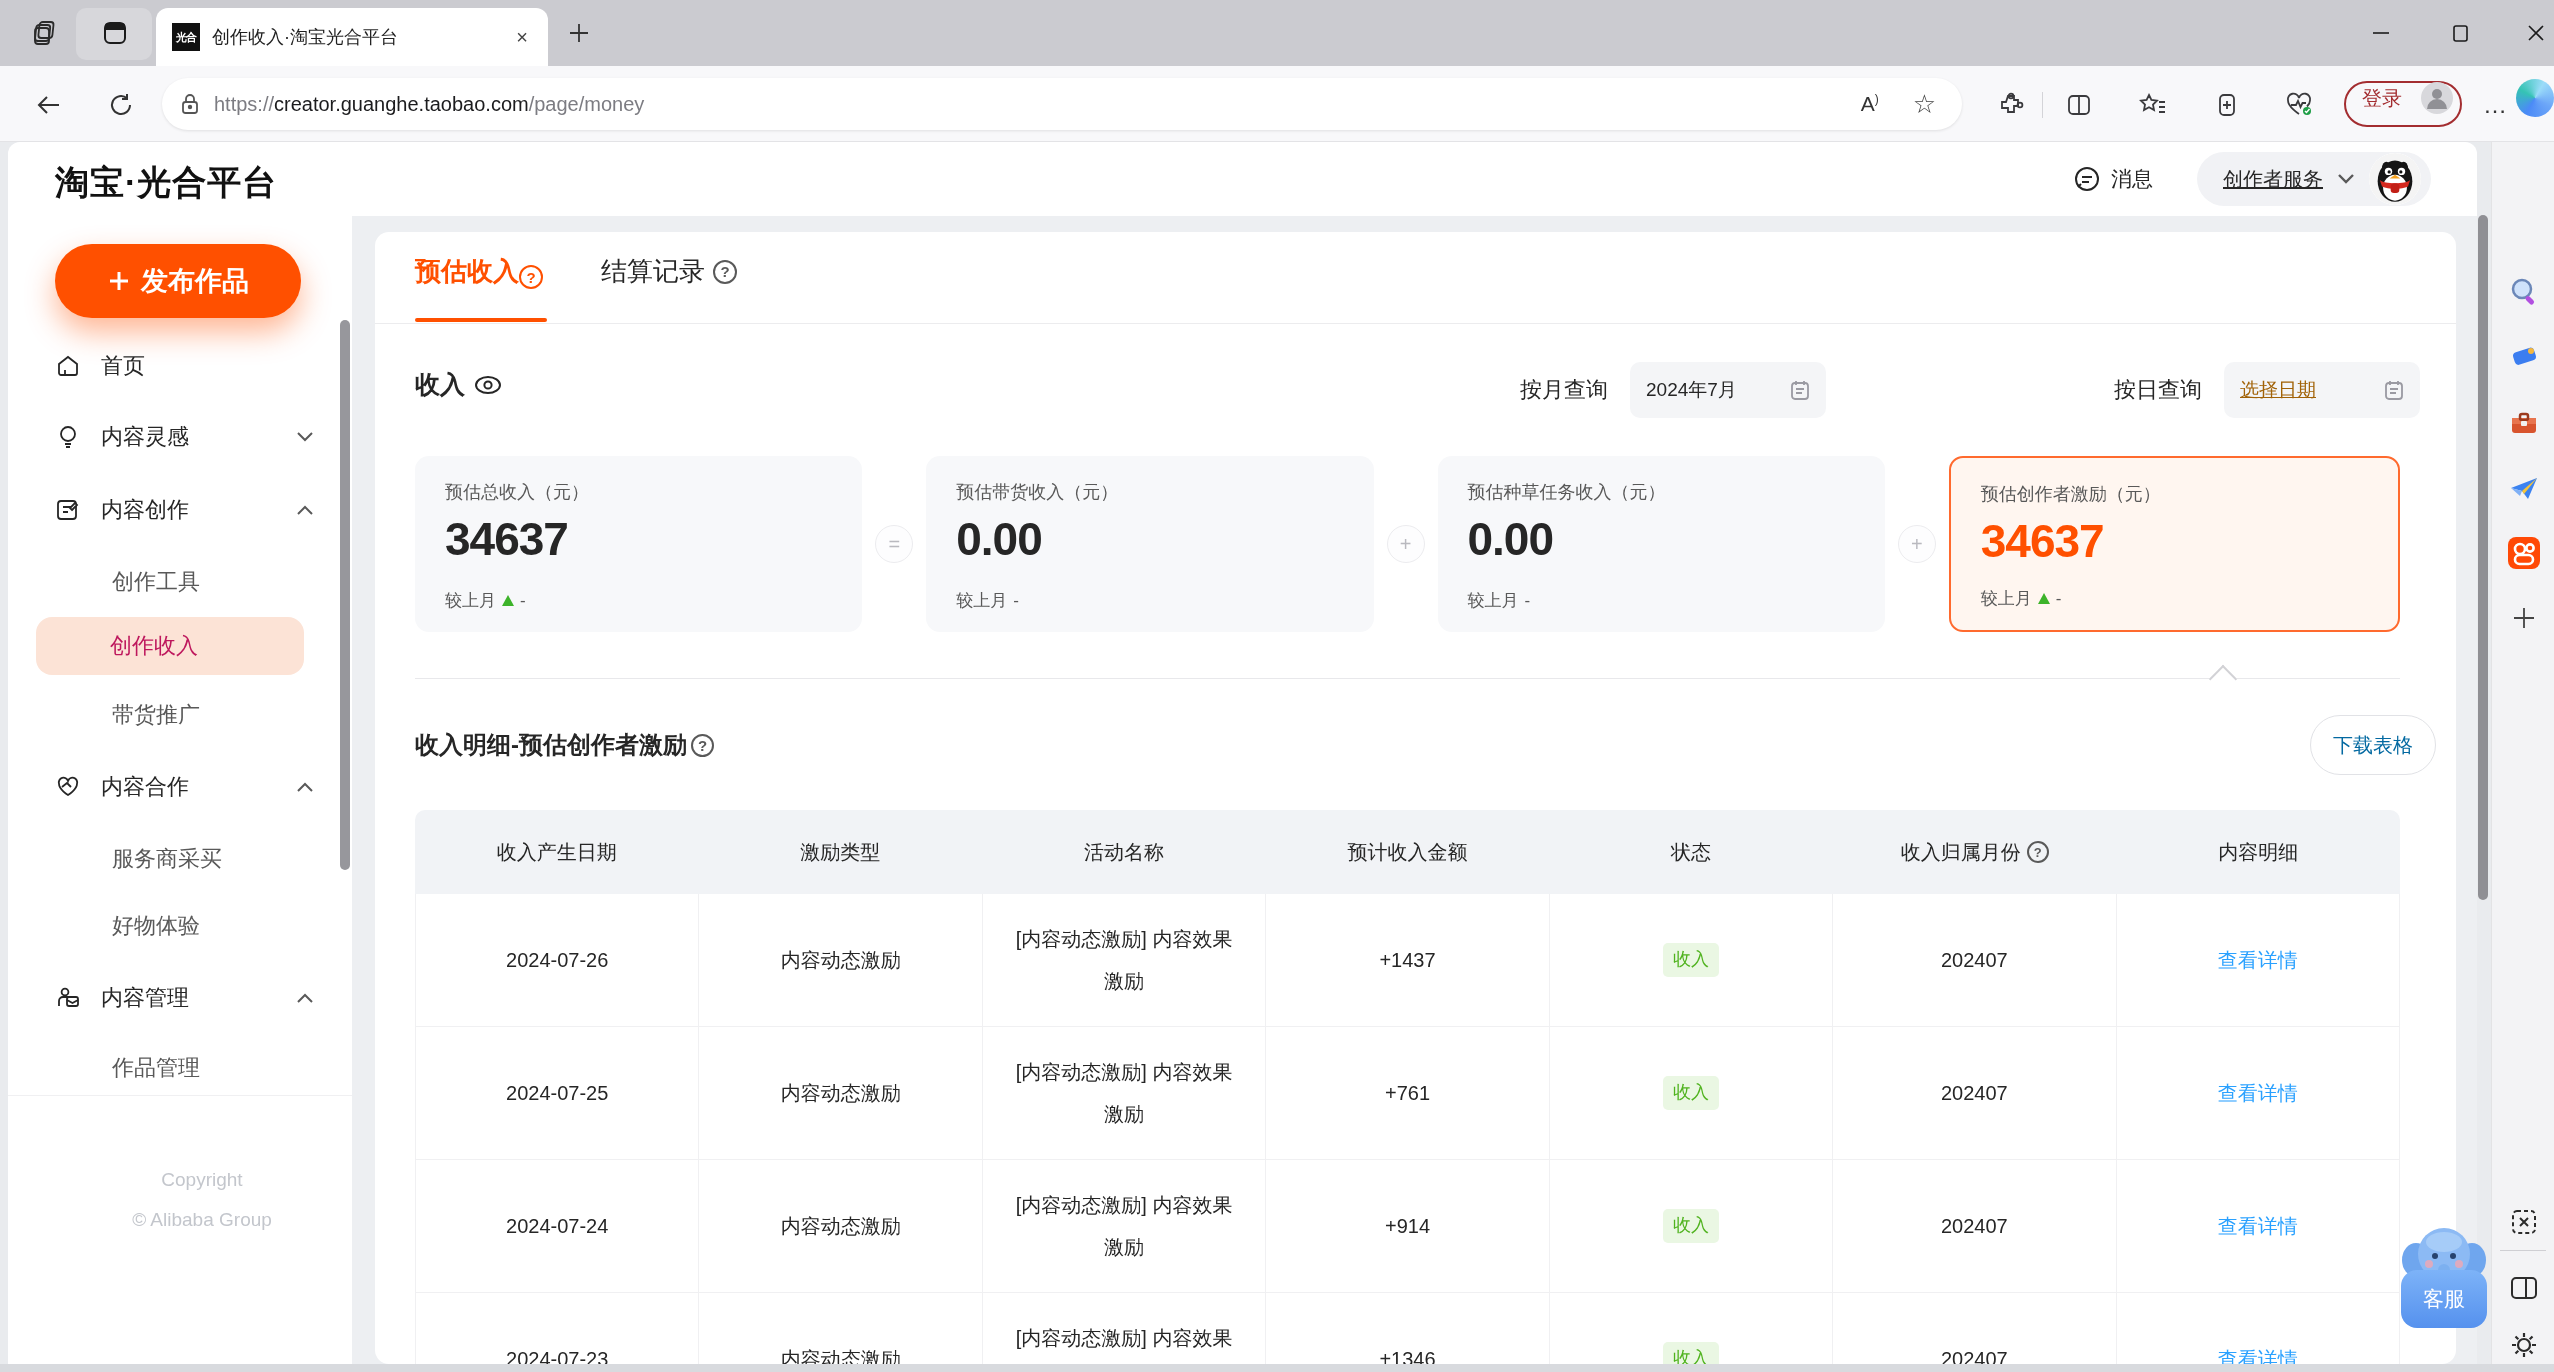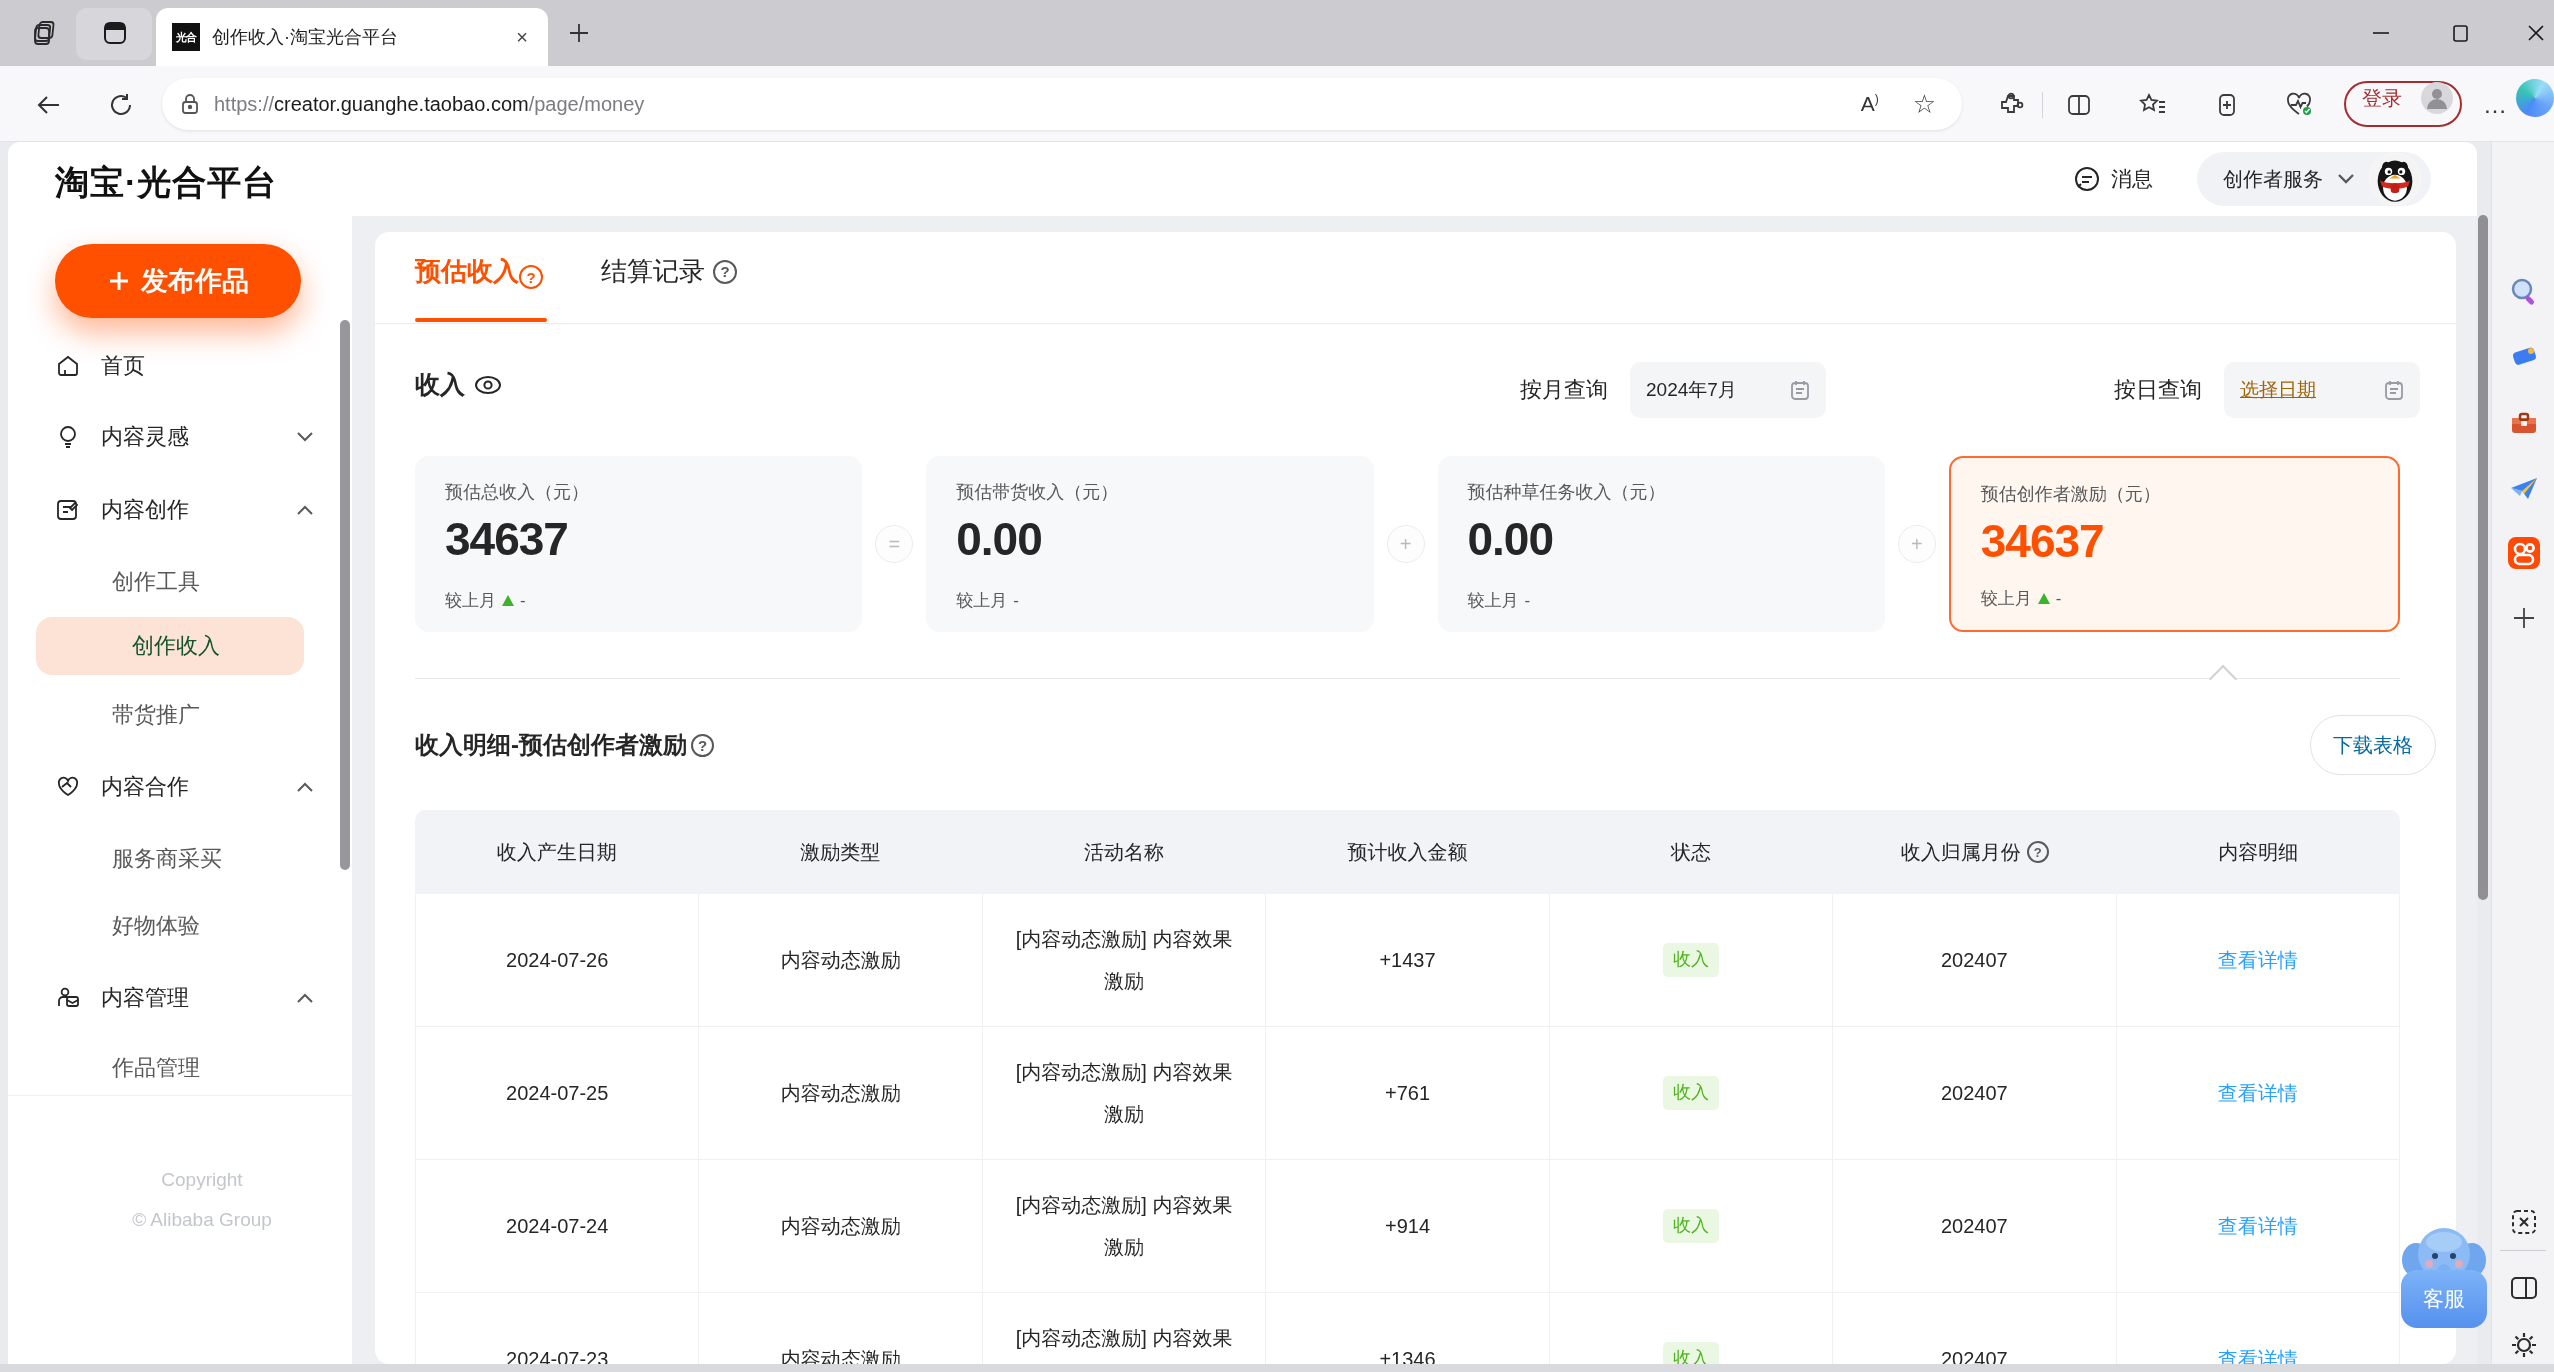--- a/index.html
+++ b/index.html
@@ -38,33 +38,33 @@
   .login-label { color:#a32d30; font-size:20px; }
   .copilot { position:absolute; left:2516px; top:13px; width:38px; height:38px; border-radius:50%;
              background:conic-gradient(from 210deg,#4b8af7,#35c3b4,#9bdcf9,#6ca6f8,#4b8af7); }
 
   
   .page { position:absolute; left:8px; top:142px; width:2469px; height:1222px; background:#edeff2; border-radius:12px 12px 0 0; overflow:hidden; }
   .page-header { position:absolute; left:0; top:0; width:100%; height:74px; background:#fff; }
   .logo { position:absolute; left:47px; top:18px; font-size:34px; font-weight:800; color:#111; letter-spacing:1px; }
   .hdr-right { position:absolute; right:46px; top:0; height:74px; display:flex; align-items:center; gap:44px; }
   .msg { display:flex; align-items:center; gap:10px; font-size:21px; color:#262626; }
-  .svc-pill { display:flex; align-items:center; gap:14px; background:#f1f2f5; border-radius:27px; height:54px; padding:0 10px 0 26px; font-size:20px; }
+  .svc-pill { display:flex; align-items:center; gap:14px; background:#f1f2f5; border-radius:27px; height:54px; padding:0 10px 0 26px; font-size:20px;text-decoration:underline; }
   .avatar { width:52px; height:52px; border-radius:50%; overflow:hidden; background:#fff; }
 
   
   .sidebar { position:absolute; left:0; top:74px; width:344px; height:1148px; background:#fff; }
   .publish-btn { position:absolute; left:47px; top:28px; width:246px; height:74px; border-radius:37px; background:#ff5000;
                  box-shadow:0 14px 30px rgba(255,80,0,.42); color:#fff; font-size:27px; font-weight:bold;
                  display:flex; align-items:center; justify-content:center; gap:10px; }
   .m-item { position:absolute; left:47px; width:258px; height:48px; display:flex; align-items:center; gap:20px; font-size:22px; color:#262626; }
   .m-item .grow { flex:1; }
   .m-sub { position:absolute; left:104px; width:180px; height:48px; display:flex; align-items:center; font-size:22px; color:#595959; }
   .m-active { position:absolute; left:28px; width:268px; height:58px; background:#fce3d6; border-radius:16px;
-              display:flex; align-items:center; padding-left:96px; font-size:22px; color:#14532d; }
+              display:flex; align-items:center; padding-left:74px; font-size:22px; color:#be185d; }
   .side-scroll { position:absolute; left:332px; top:104px; width:10px; height:550px; background:#97979c; border-radius:5px; }
   .side-div { position:absolute; left:0; top:879px; width:344px; height:1px; background:#f0f0f2; }
   .copyright { position:absolute; left:0; top:944px; width:388px; text-align:center; font-size:19px; color:#c3c6cc; line-height:40px; }
 
   
   .card { position:absolute; left:367px; top:90px; width:2081px; height:1132px; background:#fff; border-radius:14px; overflow:hidden; }
   .tab1 { position:absolute; left:40px; top:22px; display:flex; align-items:flex-end; gap:0; font-size:26px; font-weight:bold; color:#ff5000; }
   .tab2 { position:absolute; left:226px; top:22px; display:flex; align-items:center; gap:8px; font-size:26px; color:#262626; }
   .tab-underline { position:absolute; left:40px; top:86px; width:132px; height:4px; background:#ff5000; border-radius:2px; }
   .tabs-div { position:absolute; left:0; top:91px; width:100%; height:1px; background:#ececee; }

